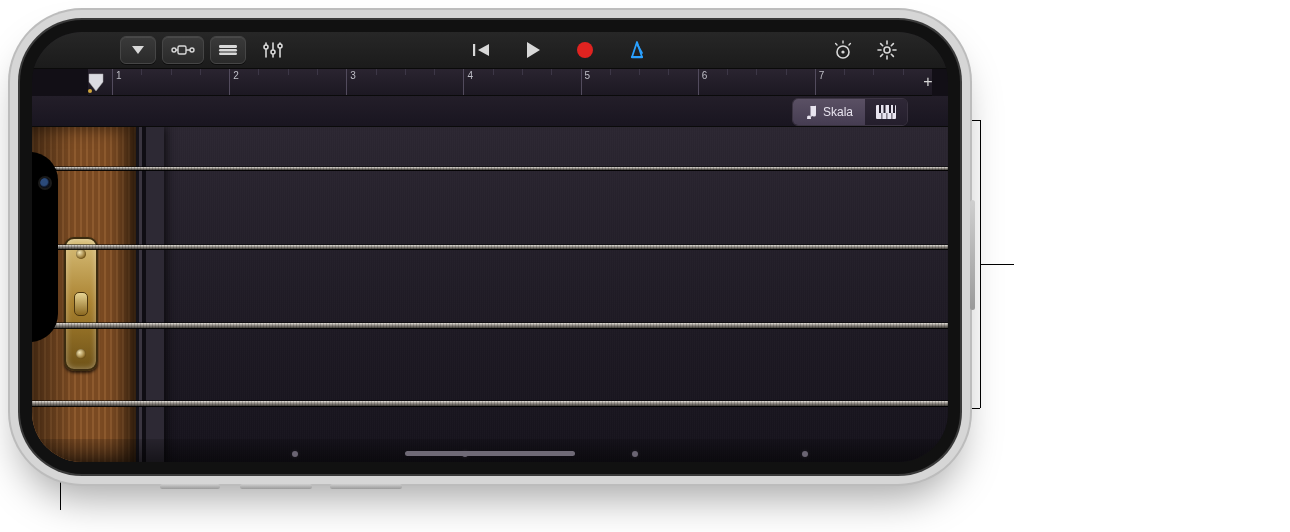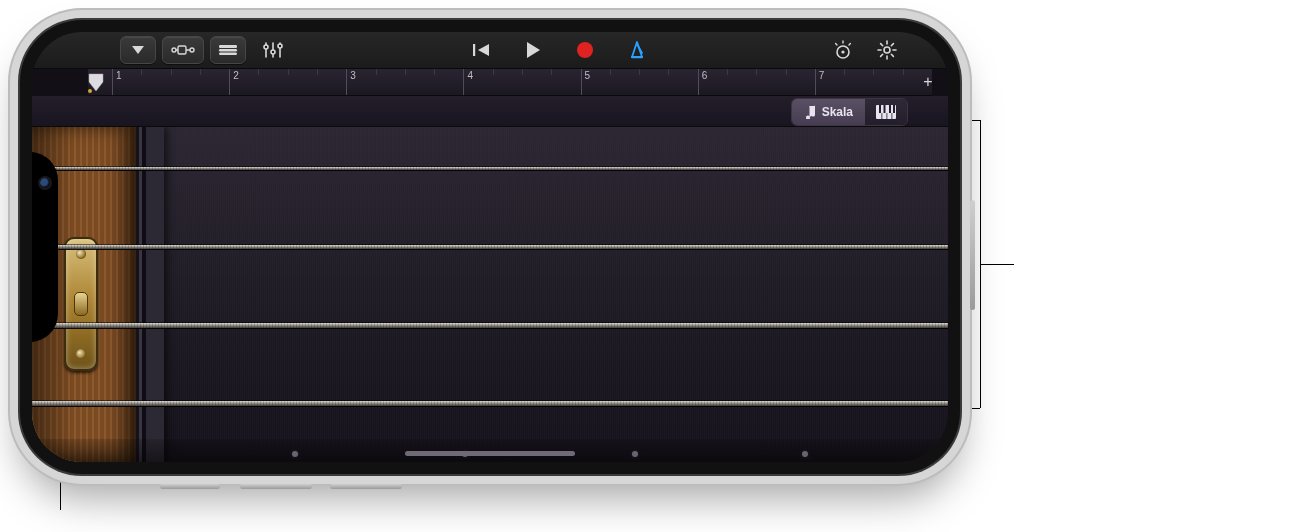--- a/index.html
+++ b/index.html
@@ -102,21 +102,21 @@
     position:absolute;left:0;bottom:2px;width:4px;height:4px;border-radius:50%;background:#d0a63c;
   }
 
   
   .moderow{
     position:relative;height:30px;background:linear-gradient(#231e29,#191520);
     border-bottom:1px solid #0a0a0a;
   }
   .mode-seg{
     position:absolute;right:40px;top:2px;height:26px;display:flex;
-    border-radius:6px;overflow:hidden;border:1px solid #3b3442;font-weight:bold;
+    border-radius:6px;overflow:hidden;border:1px solid #3b3442;
   }
   .mode-seg .seg{
     display:flex;align-items:center;gap:6px;padding:0 12px;font-size:12px;color:#e8e4ef;
     background:linear-gradient(#2f2837,#241e2c);
   }
   .mode-seg .seg.active{background:linear-gradient(#5a5064,#463d52);}
   .mode-seg .seg svg{display:block;}
 
   
   .inst{

